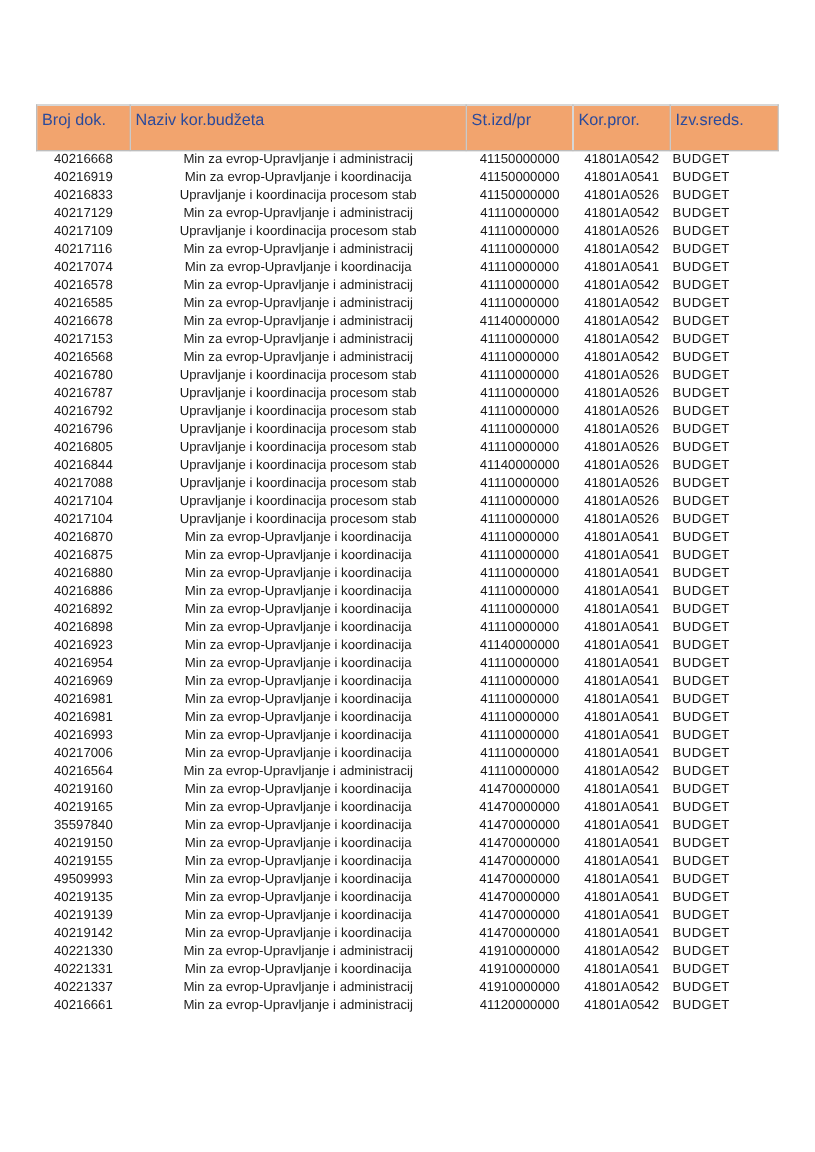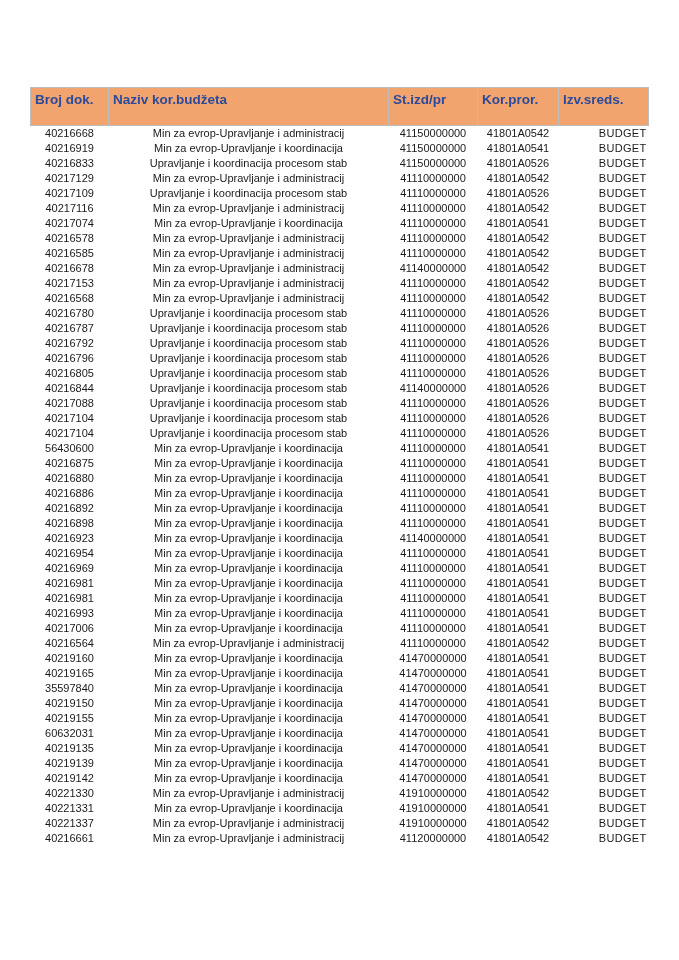--- a/index.html
+++ b/index.html
@@ -22,40 +22,40 @@
   }
   col.w0 { width: 78px; }
   col.w1 { width: 280px; }
   col.w2 { width: 89px; }
   col.w3 { width: 81px; }
   col.w4 { width: 90px; }
   thead th {
     background: #f2a46e;
     color: #2b4a9b;
     font-size: 13.5px;
-    font-weight: bold;
+    font-weight: normal;
     text-align: left;
     height: 38px;
     padding: 1px 4px 16px 4px;
     border: 1px solid #bdbdbd;
     white-space: nowrap;
     overflow: hidden;
     cursor: default;
   }
   tbody td {
     font-size: 11px;
     color: #1a1a1a;
     height: 15px;
     line-height: 15px;
     padding: 0 2px;
     white-space: nowrap;
     overflow: hidden;
     text-align: center;
   }
-  tbody td.c4 { text-align: right; letter-spacing: 0.3px; }
+  tbody td.c4 { text-align: left; letter-spacing: 0.3px; }
 </style>
 </head>
 <body>
 
 <div class="page">
   <table class="report">
     <colgroup>
       <col class="w0">
         <col class="w1">
         <col class="w2">
@@ -213,21 +213,21 @@
           <td class="c4">BUDGET</td>
         </tr>
         <tr>
           <td class="c0">40217104</td>
           <td class="c1">Upravljanje i koordinacija procesom stab</td>
           <td class="c2">41110000000</td>
           <td class="c3">41801A0526</td>
           <td class="c4">BUDGET</td>
         </tr>
         <tr>
-          <td class="c0">56430600</td>
+          <td class="c0">40216870</td>
           <td class="c1">Min za evrop-Upravljanje i koordinacija</td>
           <td class="c2">41110000000</td>
           <td class="c3">41801A0541</td>
           <td class="c4">BUDGET</td>
         </tr>
         <tr>
           <td class="c0">40216875</td>
           <td class="c1">Min za evrop-Upravljanje i koordinacija</td>
           <td class="c2">41110000000</td>
           <td class="c3">41801A0541</td>
@@ -346,21 +346,21 @@
           <td class="c4">BUDGET</td>
         </tr>
         <tr>
           <td class="c0">40219155</td>
           <td class="c1">Min za evrop-Upravljanje i koordinacija</td>
           <td class="c2">41470000000</td>
           <td class="c3">41801A0541</td>
           <td class="c4">BUDGET</td>
         </tr>
         <tr>
-          <td class="c0">60632031</td>
+          <td class="c0">49509993</td>
           <td class="c1">Min za evrop-Upravljanje i koordinacija</td>
           <td class="c2">41470000000</td>
           <td class="c3">41801A0541</td>
           <td class="c4">BUDGET</td>
         </tr>
         <tr>
           <td class="c0">40219135</td>
           <td class="c1">Min za evrop-Upravljanje i koordinacija</td>
           <td class="c2">41470000000</td>
           <td class="c3">41801A0541</td>

